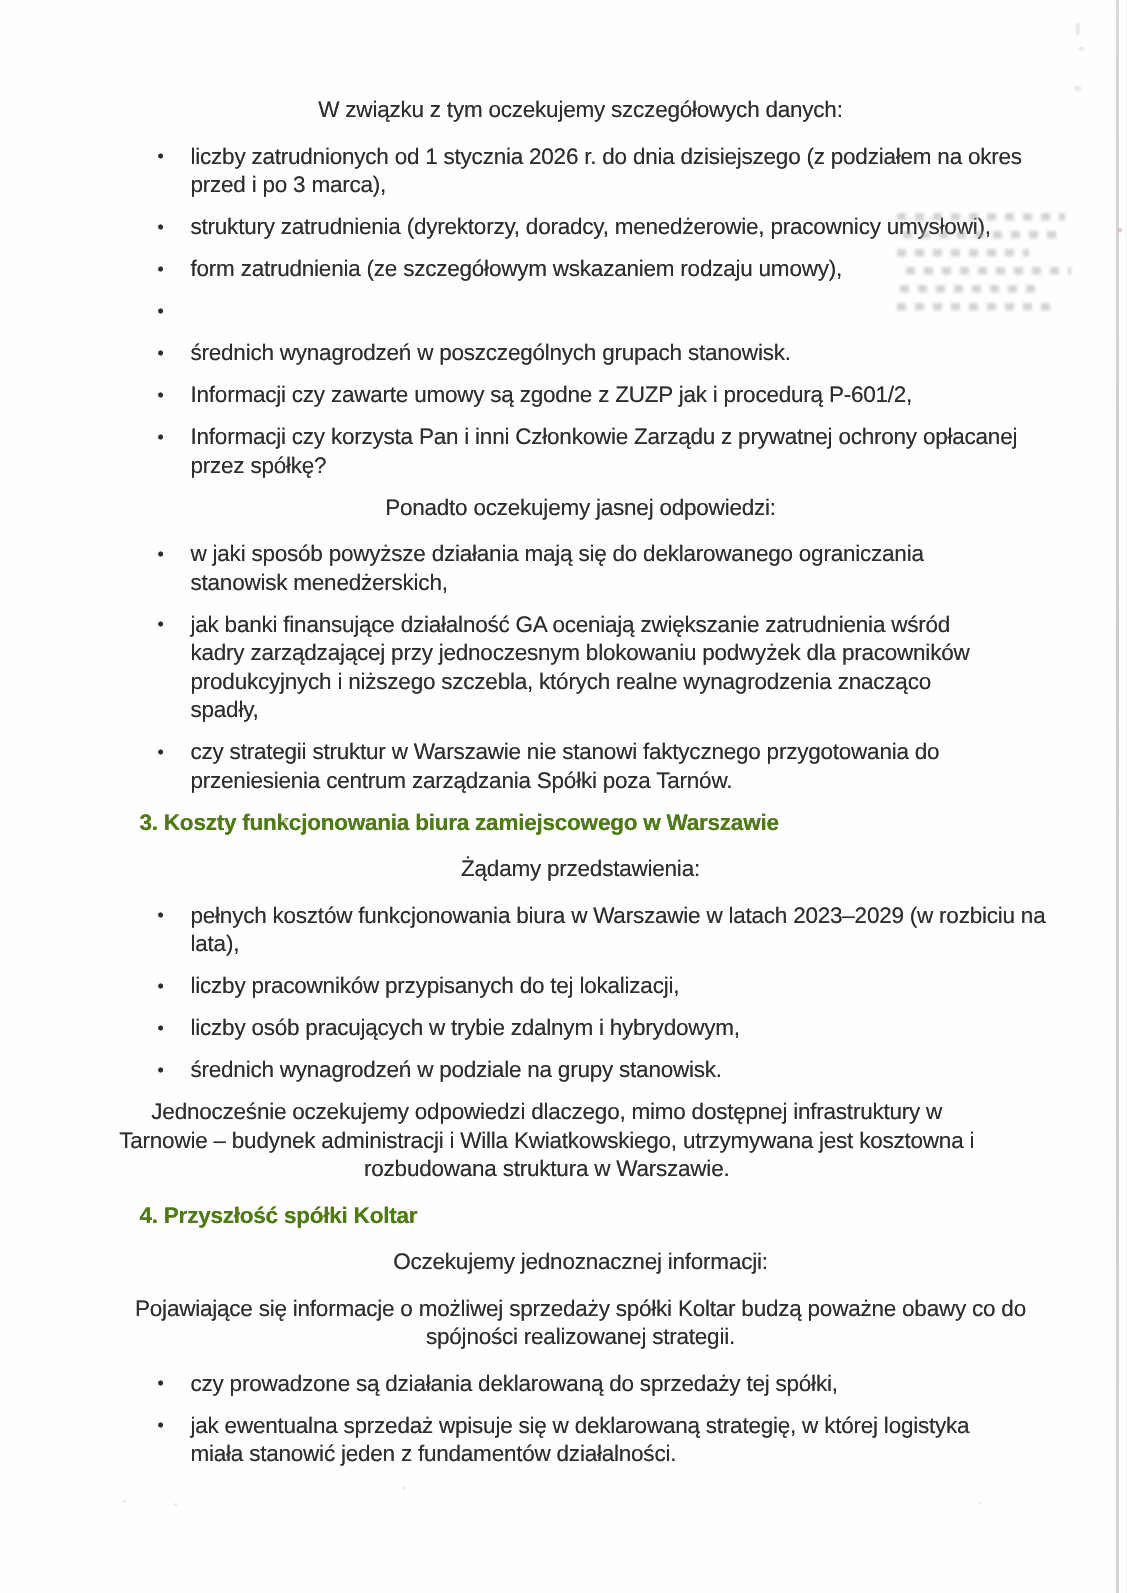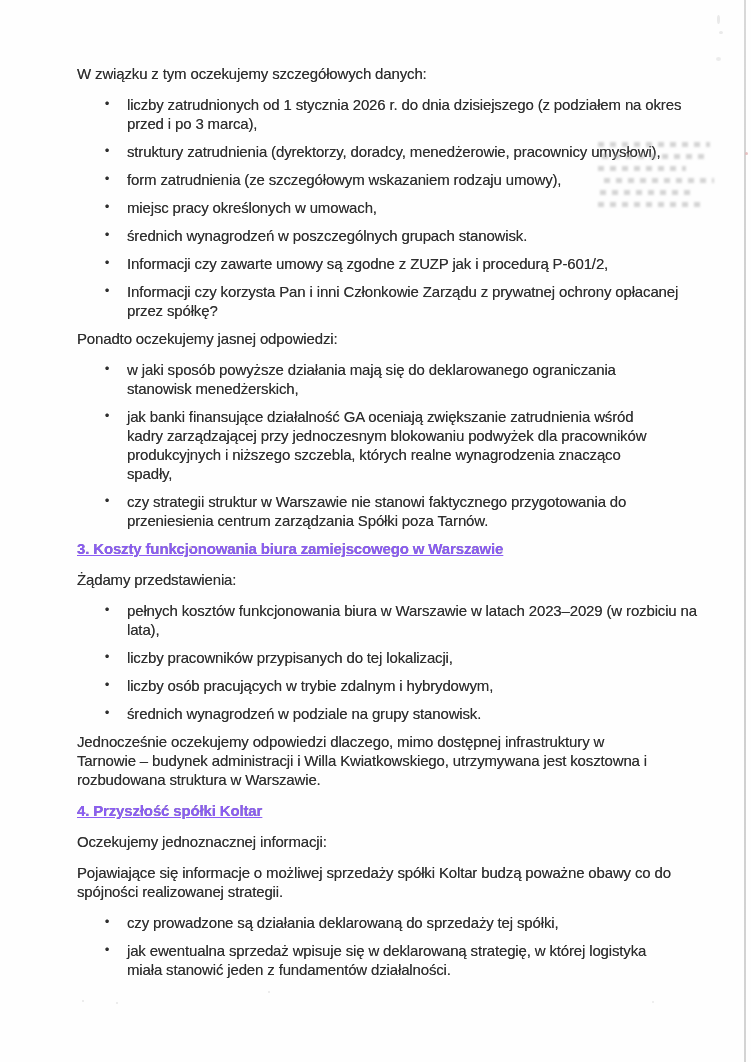--- a/index.html
+++ b/index.html
@@ -14,29 +14,28 @@
     font-size:15px;
     line-height:19px;
     letter-spacing:-0.15px;
   }
   .content {
     position:absolute; inset:0;
     padding:64px 50px 0 77px;
     box-sizing:border-box;
     text-shadow:0 0 .35px rgba(45,45,45,.65);
   }
-  .content p { margin:0 0 12px; max-width:620px; }
+  .content p { margin:0 0 12px; max-width:620px;text-align:center; }
   .heading {
-    margin:0 0 12px;
+    margin:0 16px 12px;
     font-weight:700;
     font-size:15px;
     line-height:19px;
-    color:#8b5cf6;
+    color:#4d7c0f;
     max-width:620px;
-    text-decoration:underline;
   }
   ul.demands { list-style:none; margin:0 0 3px; padding:0; }
   ul.demands li { display:flex; margin:0 0 9px; }
   .bullet {
     flex:0 0 50px;
     box-sizing:border-box;
     padding-left:28px;
     font-size:12px;
     line-height:19px;
     color:#2e2e2e;
@@ -78,21 +77,20 @@
       <li>
         <span class="bullet">•</span>
         <span class="li-text">struktury zatrudnienia (dyrektorzy, doradcy, menedżerowie, pracownicy umysłowi),</span>
       </li>
       <li>
         <span class="bullet">•</span>
         <span class="li-text">form zatrudnienia (ze szczegółowym wskazaniem rodzaju umowy),</span>
       </li>
       <li>
         <span class="bullet">•</span>
-        <span class="li-text">miejsc pracy określonych w umowach,</span>
       </li>
       <li>
         <span class="bullet">•</span>
         <span class="li-text">średnich wynagrodzeń w poszczególnych grupach stanowisk.</span>
       </li>
       <li>
         <span class="bullet">•</span>
         <span class="li-text">Informacji czy zawarte umowy są zgodne z ZUZP jak i procedurą P-601/2,</span>
       </li>
       <li>

